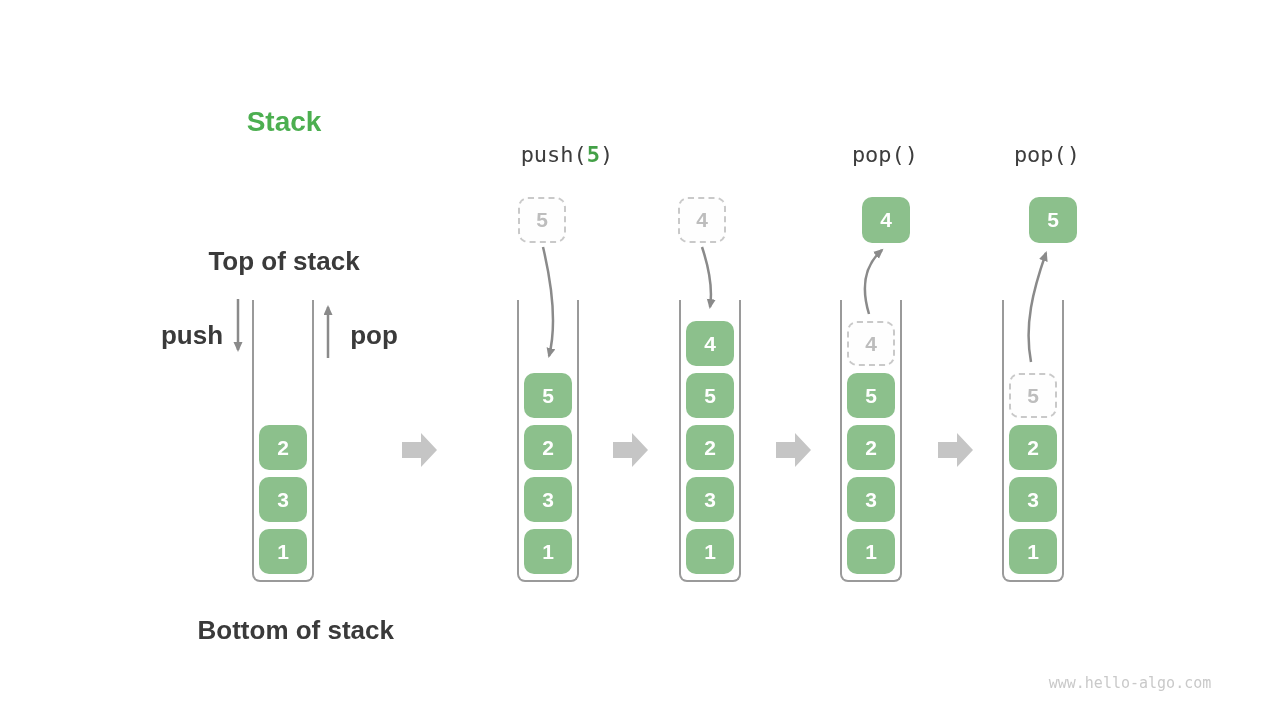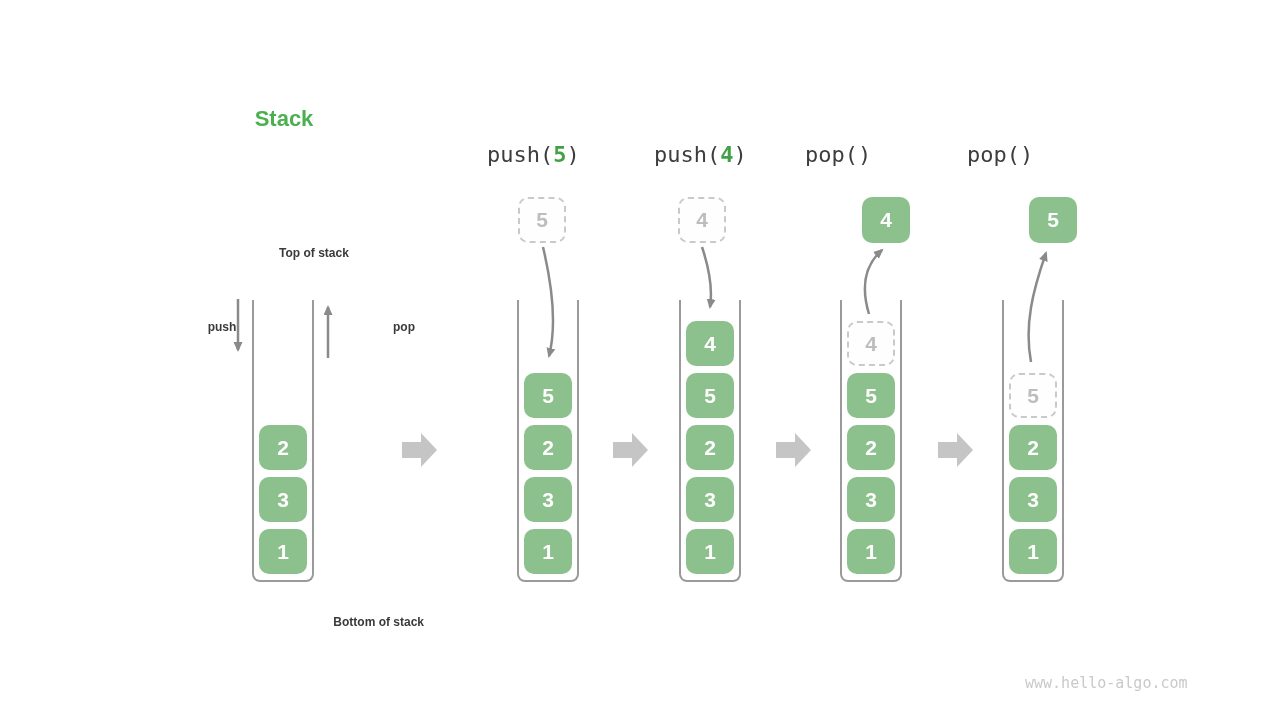--- a/index.html
+++ b/index.html
@@ -1,45 +1,45 @@
 <!DOCTYPE html>
 <html><head>
 <meta charset="utf-8">
 <style>
   html,body{margin:0;padding:0;background:#fff;}
   .canvas{position:relative;width:1280px;height:720px;background:#ffffff;overflow:hidden;
           font-family:"Liberation Sans",sans-serif;}
   .overlay{position:absolute;left:0;top:0;width:1280px;height:720px;pointer-events:none;z-index:5;}
 
   .title{position:absolute;left:214px;top:106px;width:140px;text-align:center;
-         font-size:22px;font-weight:bold;color:#4caf50;}
-  .ann{position:absolute;font-size:12px;font-weight:bold;color:#3a3a3a;margin-left:30px;}
+         font-size:28px;font-weight:bold;color:#4caf50;}
+  .ann{position:absolute;font-size:26px;font-weight:bold;color:#3a3a3a;}
   .ann.top{left:184px;top:246px;width:200px;text-align:center;}
   .ann.bottom{left:174px;top:615px;width:220px;text-align:right;}
   .ann.push{left:160px;top:320px;width:64px;text-align:center;}
   .ann.pop{left:342px;top:320px;width:64px;text-align:center;}
 
-  .op{position:absolute;top:142px;width:160px;text-align:left;
+  .op{position:absolute;top:142px;width:160px;text-align:center;
       font-family:"DejaVu Sans Mono",monospace;font-size:22px;color:#3d3d3d;white-space:nowrap;}
   .op .arg{color:#43a047;font-weight:bold;}
 
   .container{position:absolute;top:300px;width:62px;height:282px;box-sizing:border-box;
              border:2px solid #9a9a9a;border-top:none;border-radius:0 0 8px 8px;
              display:flex;flex-direction:column;justify-content:flex-end;align-items:center;
              gap:7px;padding-bottom:6px;background:#fff;}
   .box{width:48px;height:45px;box-sizing:border-box;border-radius:10px;background:#8cc08c;
        color:#ffffff;font-size:21px;font-weight:bold;display:flex;align-items:center;
        justify-content:center;flex:0 0 auto;}
   .box.ghost{background:#fefefe;border:2px dashed #c9c9c9;color:#bdbdbd;}
   .float{position:absolute;top:197px;width:48px;height:46px;box-sizing:border-box;border-radius:10px;
          display:flex;align-items:center;justify-content:center;font-size:21px;font-weight:bold;z-index:4;}
   .float.solid{background:#8cc08c;color:#fff;}
   .float.dashed{background:#fefefe;border:2px dashed #c9c9c9;color:#bdbdbd;}
 
-  .watermark{position:absolute;top:674px;left:1025px;width:210px;text-align:left;
+  .watermark{position:absolute;top:674px;left:1025px;width:210px;text-align:center;
              font-family:"DejaVu Sans Mono",monospace;font-size:15px;color:#c9c9c9;}
 </style>
 </head>
 <body>
 
 <div class="canvas">
 
   <svg class="overlay" viewBox="0 0 1280 720">
     <defs>
       <marker id="ah" markerUnits="userSpaceOnUse" markerWidth="12" markerHeight="11" refX="8" refY="4.5" orient="auto">
@@ -62,21 +62,20 @@
   </svg>
 
   <div class="title">Stack</div>
 
   <div class="ann top">Top of stack</div>
   <div class="ann bottom">Bottom of stack</div>
   <div class="ann push">push</div>
   <div class="ann pop">pop</div>
 
   <div class="op" style="left:487px"><span>push(</span><span class="arg">5</span><span>)</span></div>
-  <div class="op" style="left:654px"><span>push(</span><span class="arg">4</span><span>)</span></div>
   <div class="op" style="left:805px"><span>pop()</span></div>
   <div class="op" style="left:967px"><span>pop()</span></div>
 
   <div class="float dashed" style="left:518px">5</div>
   <div class="float dashed" style="left:678px">4</div>
   <div class="float solid" style="left:862px">4</div>
   <div class="float solid" style="left:1029px">5</div>
 
   <div class="container" style="left:252px">
     <div class="box">2</div>

